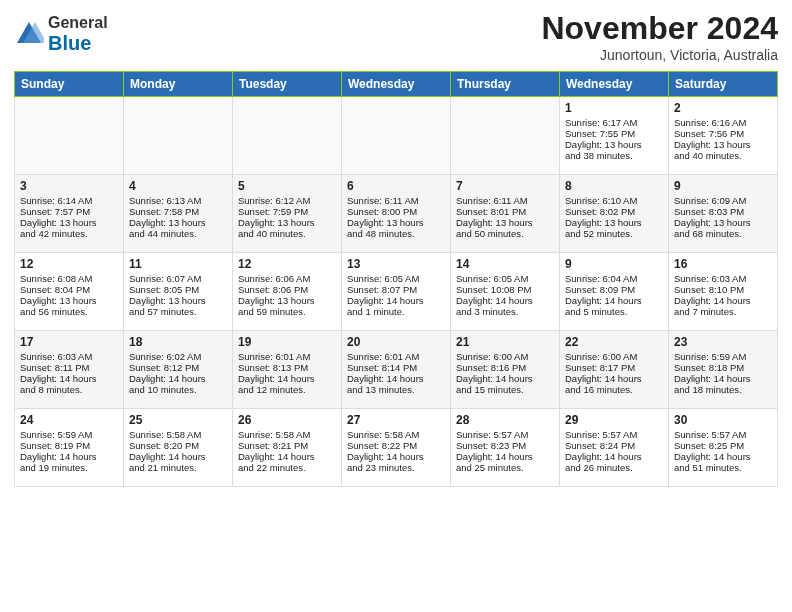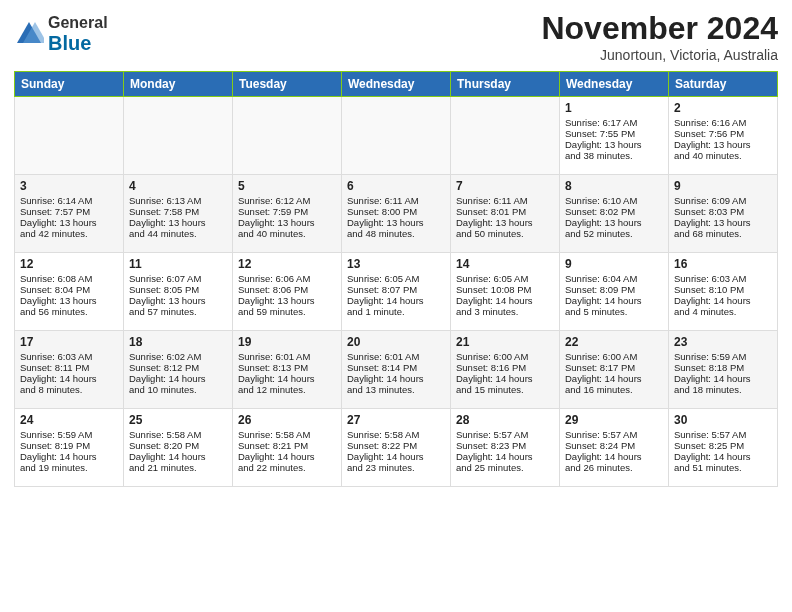--- a/index.html
+++ b/index.html
@@ -240,21 +240,21 @@
             <div>Sunrise: 6:04 AM</div>
             <div>Sunset: 8:09 PM</div>
             <div>Daylight: 14 hours</div>
             <div>and 5 minutes.</div>
           </td>
           <td>
             <span class="day-num">16</span>
             <div>Sunrise: 6:03 AM</div>
             <div>Sunset: 8:10 PM</div>
             <div>Daylight: 14 hours</div>
-            <div>and 4 minutes.</div>
+            <div>and 7 minutes.</div>
           </td>
         </tr>
         <tr>
           <td>
             <span class="day-num">17</span>
             <div>Sunrise: 6:03 AM</div>
             <div>Sunset: 8:11 PM</div>
             <div>Daylight: 14 hours</div>
             <div>and 8 minutes.</div>
           </td>

